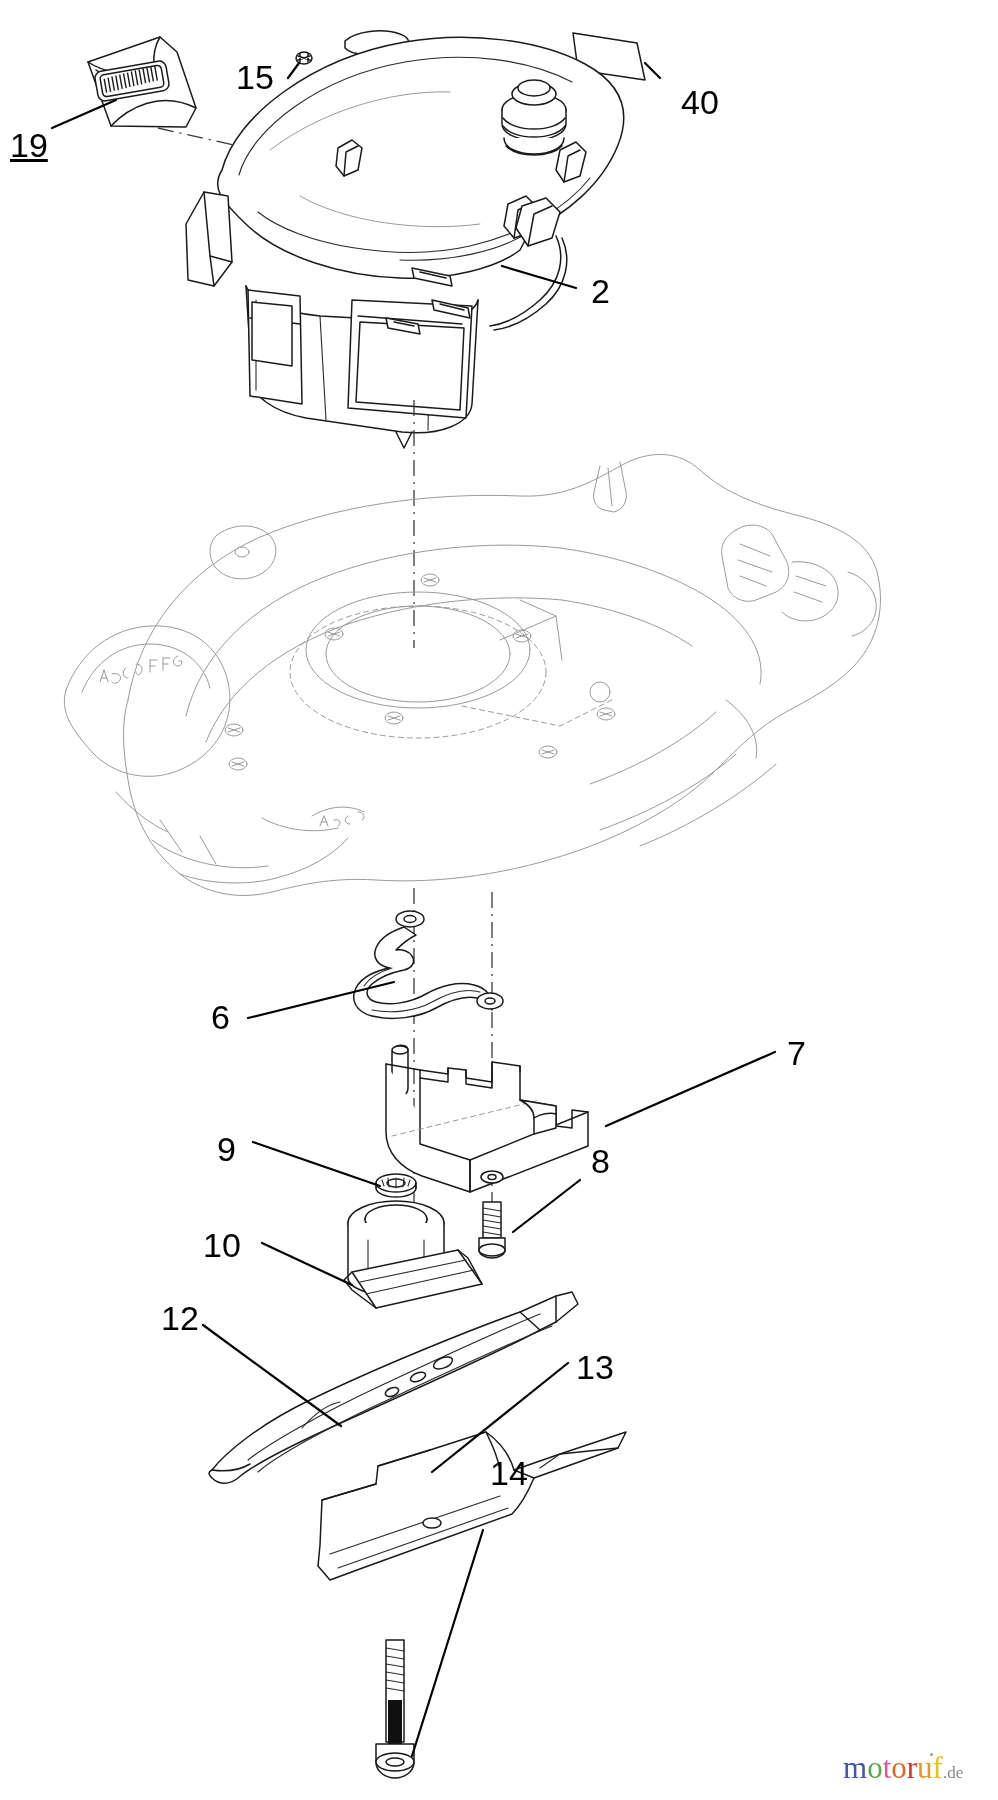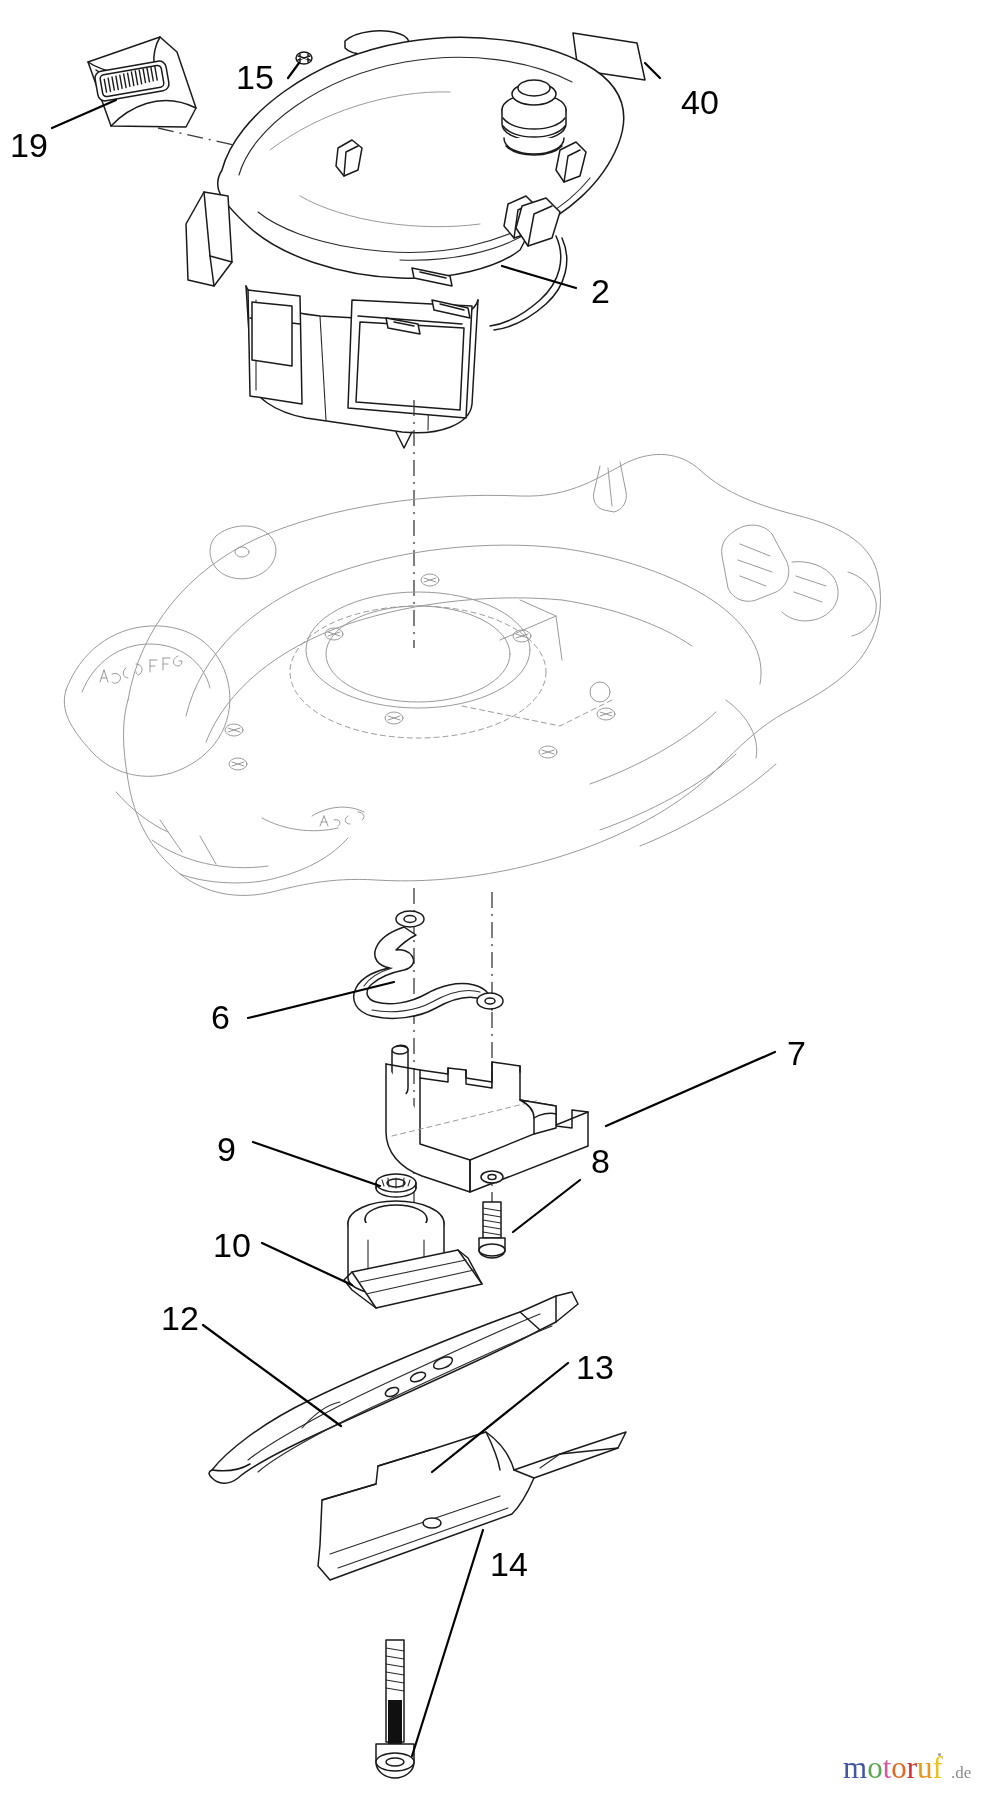--- a/index.html
+++ b/index.html
@@ -25,21 +25,21 @@
   }
   .wm{
     position:absolute;
     font-family:"Liberation Serif",serif;
     font-size:31px;
     line-height:1;
     white-space:nowrap;
     user-select:none;
   }
   .wm span{display:inline;}
-  .wm .suffix{font-size:17px;color:#8a8a8a;margin-left:8px;}
+  .wm .suffix{font-size:17px;color:#8a8a8a;}
   .wm .dot{
     position:absolute;
     width:3px;height:3px;border-radius:50%;
     background:#9a9a9a;
   }
 </style>
 </head>
 <body>
 
 <div id="sheet">
@@ -465,31 +465,31 @@
       </g>
       <path class="sf" d="M376 1744 L414 1744 L414 1762 C414 1772 404 1778 395 1778 C386 1778 376 1772 376 1762 Z"></path>
       <ellipse class="sf" cx="395" cy="1762" rx="19" ry="9"></ellipse>
       <ellipse class="sf" cx="395" cy="1762" rx="9" ry="4"></ellipse>
 
       <path class="ld" d="M483 1530 L412 1756"></path>
     </g>
 
   </svg>
 
-  <div class="callout" style="left:10px;top:128px;">19</div>
+  <div class="callout" style="left:10px;top:128px;text-decoration:underline;">19</div>
   <div class="callout" style="left:236px;top:60px;">15</div>
   <div class="callout" style="left:681px;top:85px;">40</div>
   <div class="callout" style="left:591px;top:274px;">2</div>
   <div class="callout" style="left:211px;top:1000px;">6</div>
   <div class="callout" style="left:787px;top:1036px;">7</div>
   <div class="callout" style="left:217px;top:1132px;">9</div>
   <div class="callout" style="left:591px;top:1144px;">8</div>
-  <div class="callout" style="left:213px;top:1228px;">10</div>
+  <div class="callout" style="left:203px;top:1228px;">10</div>
   <div class="callout" style="left:161px;top:1301px;">12</div>
   <div class="callout" style="left:576px;top:1350px;">13</div>
-  <div class="callout" style="left:490px;top:1547px;text-align:center;">14</div>
+  <div class="callout" style="left:490px;top:1456px;text-align:center;">14</div>
 
   <div class="wm" id="watermark" style="left:843px;top:1752px;">
     <span style="color: rgb(68, 85, 165);">m</span><span style="color: rgb(90, 168, 79);">o</span><span style="color: rgb(217, 86, 158);">t</span><span style="color: rgb(227, 103, 31);">o</span><span style="color: rgb(207, 48, 48);">r</span><span style="color: rgb(227, 154, 34);">u</span><span style="color: rgb(232, 196, 27);">f</span><span class="suffix" style="color: rgb(138, 138, 138);">.de</span>
     <span class="dot" style="right:30px;top:1px;"></span>
   </div>
 
 </div>
 
 </body></html>

